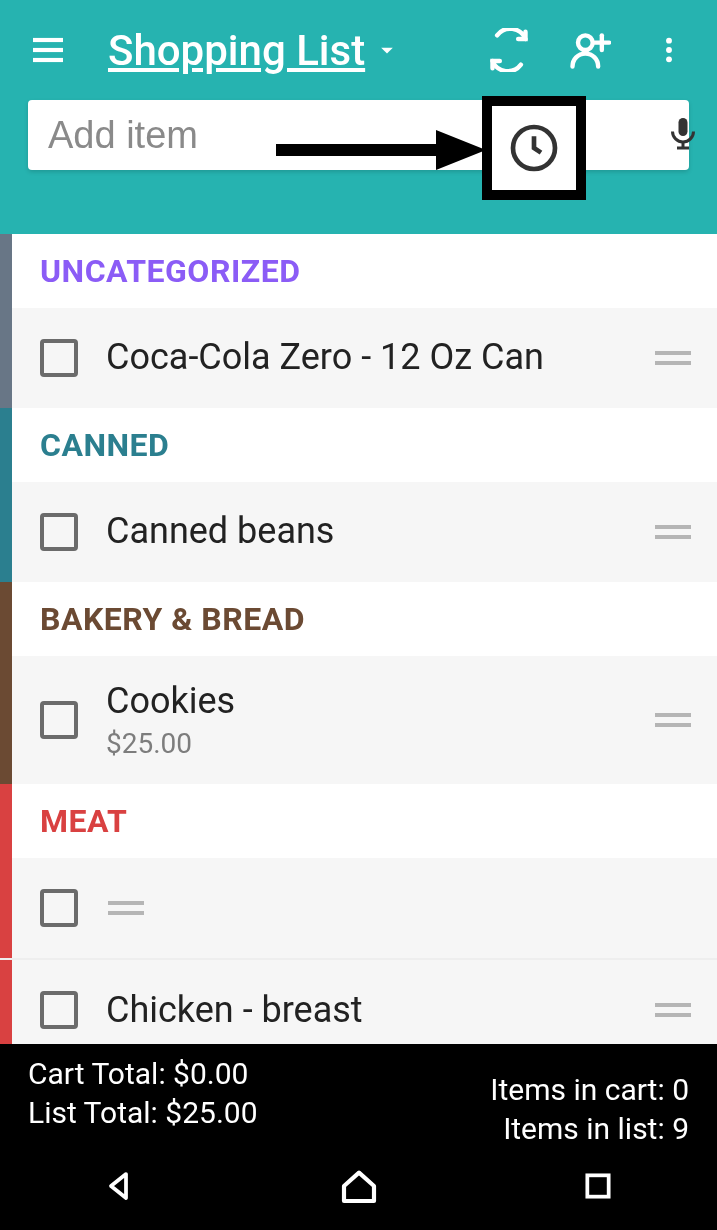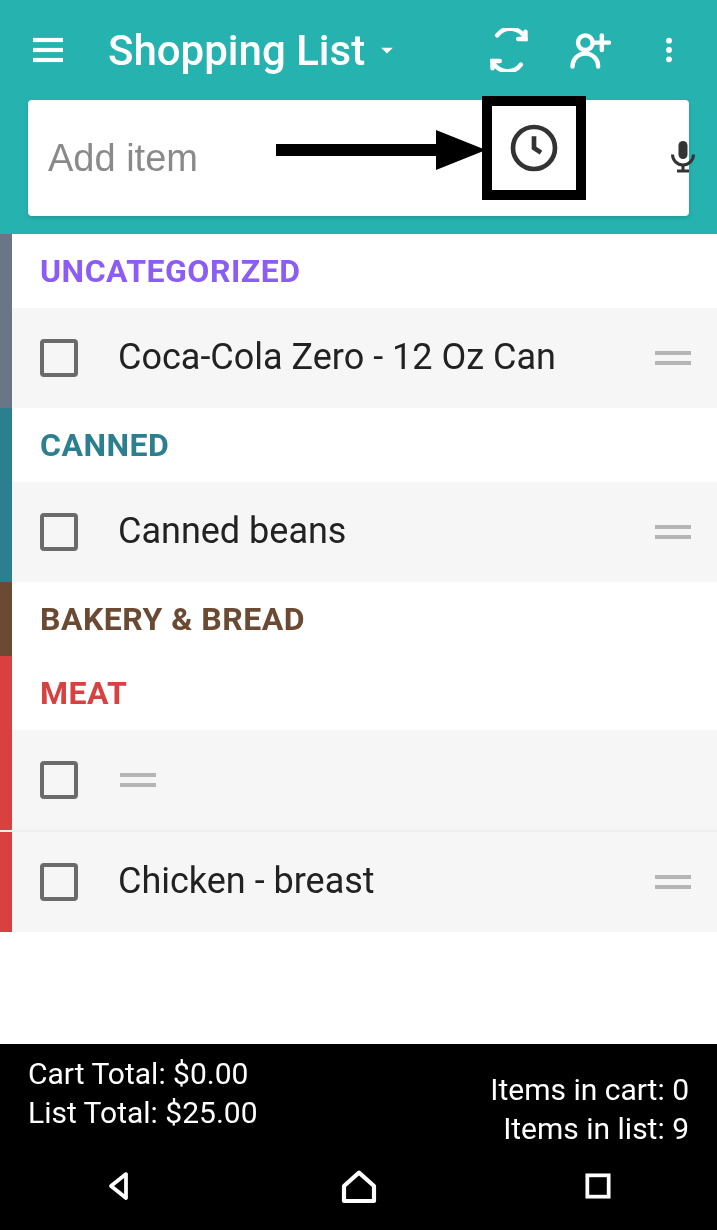--- a/index.html
+++ b/index.html
@@ -1,35 +1,35 @@
 <!DOCTYPE html>
 <html><head>
 <meta charset="utf-8">
 <style>
   * { margin: 0; padding: 0; box-sizing: border-box; }
   html, body { width: 717px; height: 1230px; font-family: Roboto, Arial, sans-serif; background: #fff; overflow: hidden; }
   .screen { width: 717px; height: 1230px; display: flex; flex-direction: column; position: relative; }
   .appbar { background: #26b3b0; height: 234px; display: flex; flex-direction: column; }
   .appbar-row { display: flex; align-items: center; height: 100px; padding: 0 20px; gap: 24px; }
-  .appbar-title { color: #fff; font-size: 42px; font-weight: 500; flex: 0 0 auto; margin-left: 8px; }
+  .appbar-title { color: #fff; font-size: 42px; font-weight: 500; flex: 0 0 auto; margin-left: 8px; text-decoration: underline; }
   .dd-caret { color: #fff; margin-left: 8px; }
   .spacer { flex: 1; }
   .icon-btn { width: 56px; height: 56px; display: flex; align-items: center; justify-content: center; color: #fff; }
-  .search-card { background: #fff; border-radius: 4px; margin: 0 28px 14px 28px; height: 116px; display: flex; align-items: center; padding: 0 18px 0 20px; box-shadow: 0 2px 4px rgba(0,0,0,0.15); position: relative; }
+  .search-card { background: #fff; border-radius: 4px; margin: 0 28px 14px 28px; height: 70px; display: flex; align-items: center; padding: 0 18px 0 20px; box-shadow: 0 2px 4px rgba(0,0,0,0.15); position: relative; }
   .search-input { flex: 1; border: none; outline: none; font-size: 38px; color: #333; }
   .search-input::placeholder { color: #8a8a8a; }
   .search-icons { display: flex; align-items: center; gap: 28px; }
   .mic-svg, .barcode-svg { color: #333; }
   .highlight-box { position: absolute; border: 10px solid #000; left: 454px; top: -4px; width: 104px; height: 104px; display: flex; align-items: center; justify-content: center; background: #fff; }
   .arrow-annot { position: absolute; left: 248px; top: 30px; width: 210px; height: 40px; }
   .list-area { flex: 1; overflow: hidden; background: #fff; }
   .cat-header { display: flex; align-items: center; height: 74px; background: #fff; position: relative; padding-left: 40px; }
   .cat-stripe { position: absolute; left: 0; top: 0; bottom: 0; width: 12px; }
   .cat-title { font-size: 32px; font-weight: 700; letter-spacing: 0.5px; }
-  .item-row { display: flex; align-items: center; background: #f6f6f6; position: relative; padding: 24px 24px 24px 40px; min-height: 100px; gap: 12px; }
+  .item-row { display: flex; align-items: center; background: #f6f6f6; position: relative; padding: 24px 24px 24px 40px; min-height: 100px; }
   .item-row .cat-stripe { position: absolute; left: 0; top: 0; bottom: 0; width: 12px; }
   .checkbox { width: 38px; height: 38px; border: 4px solid #6b6b6b; border-radius: 4px; margin-right: 28px; flex-shrink: 0; }
   .item-text { flex: 1; display: flex; flex-direction: column; justify-content: center; }
   .item-name { font-size: 36px; color: #222; line-height: 1.2; }
   .item-price { font-size: 28px; color: #7d7d7d; margin-top: 4px; }
   .drag-handle { width: 40px; display: flex; flex-direction: column; gap: 6px; align-items: center; }
   .drag-handle span { display: block; width: 36px; height: 4px; background: #b5b5b5; }
   .row-divider { height: 2px; background: #eee; }
   .footer-bar { background: #000; color: #fff; height: 98px; display: flex; align-items: center; justify-content: space-between; padding: 18px 28px; }
   .footer-col { display: flex; flex-direction: column; gap: 4px; font-size: 30px; }
@@ -154,20 +154,32 @@
       <div class="drag-handle">
           <span></span>
           <span></span>
         </div>
     </div>
 
     <div class="cat-header">
       <div class="cat-stripe s-bakery"></div>
       <span class="cat-title c-bakery">BAKERY &amp; BREAD</span>
     </div>
+    <div class="item-row">
+      <div class="cat-stripe s-bakery"></div>
+      <div class="checkbox"></div>
+      <div class="item-text">
+        <span class="item-name">Cookies</span>
+        <span class="item-price">$25.00</span>
+      </div>
+      <div class="drag-handle">
+          <span></span>
+          <span></span>
+        </div>
+    </div>
 
     <div class="cat-header">
       <div class="cat-stripe s-meat"></div>
       <span class="cat-title c-meat">MEAT</span>
     </div>
     <div class="item-row">
       <div class="cat-stripe s-meat"></div>
       <div class="checkbox"></div>
       <div class="drag-handle">
           <span></span>

